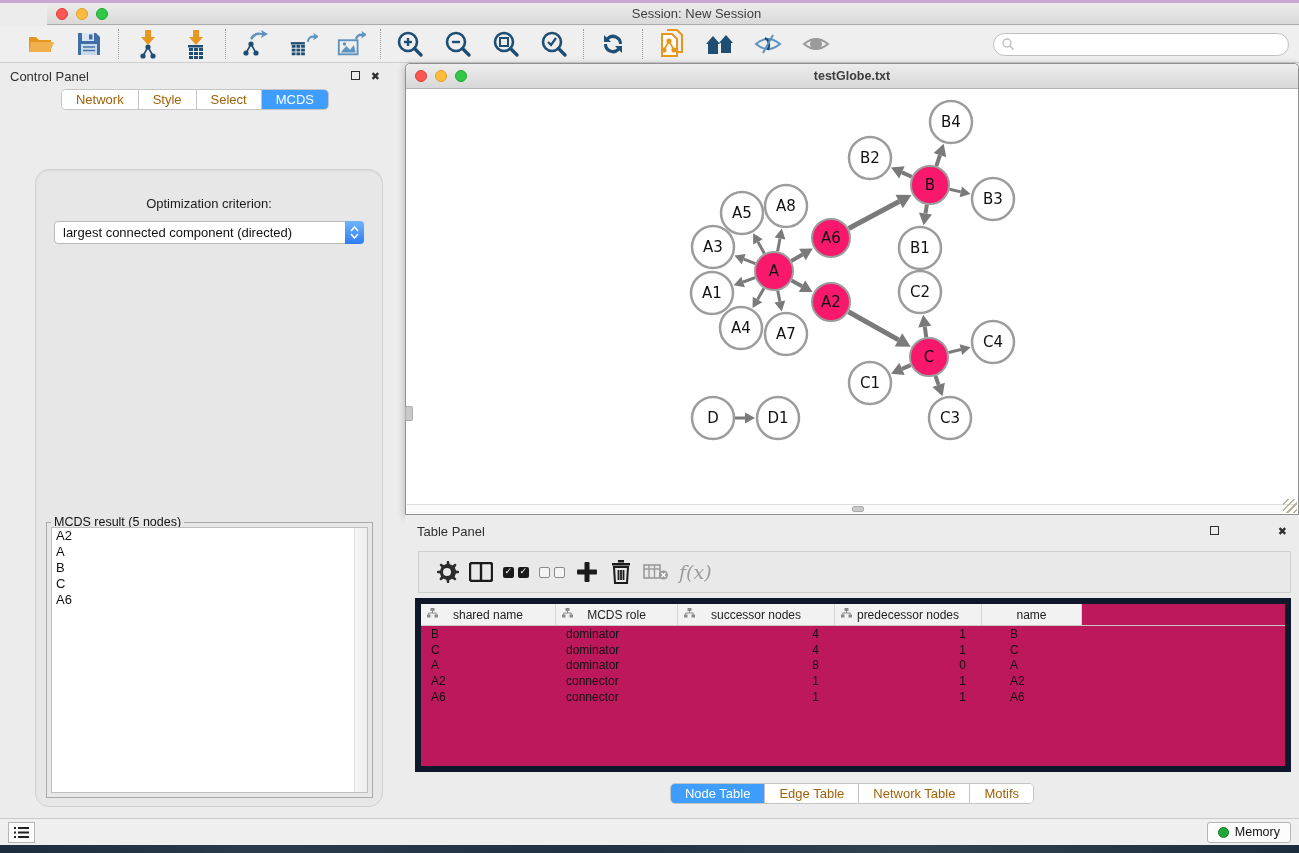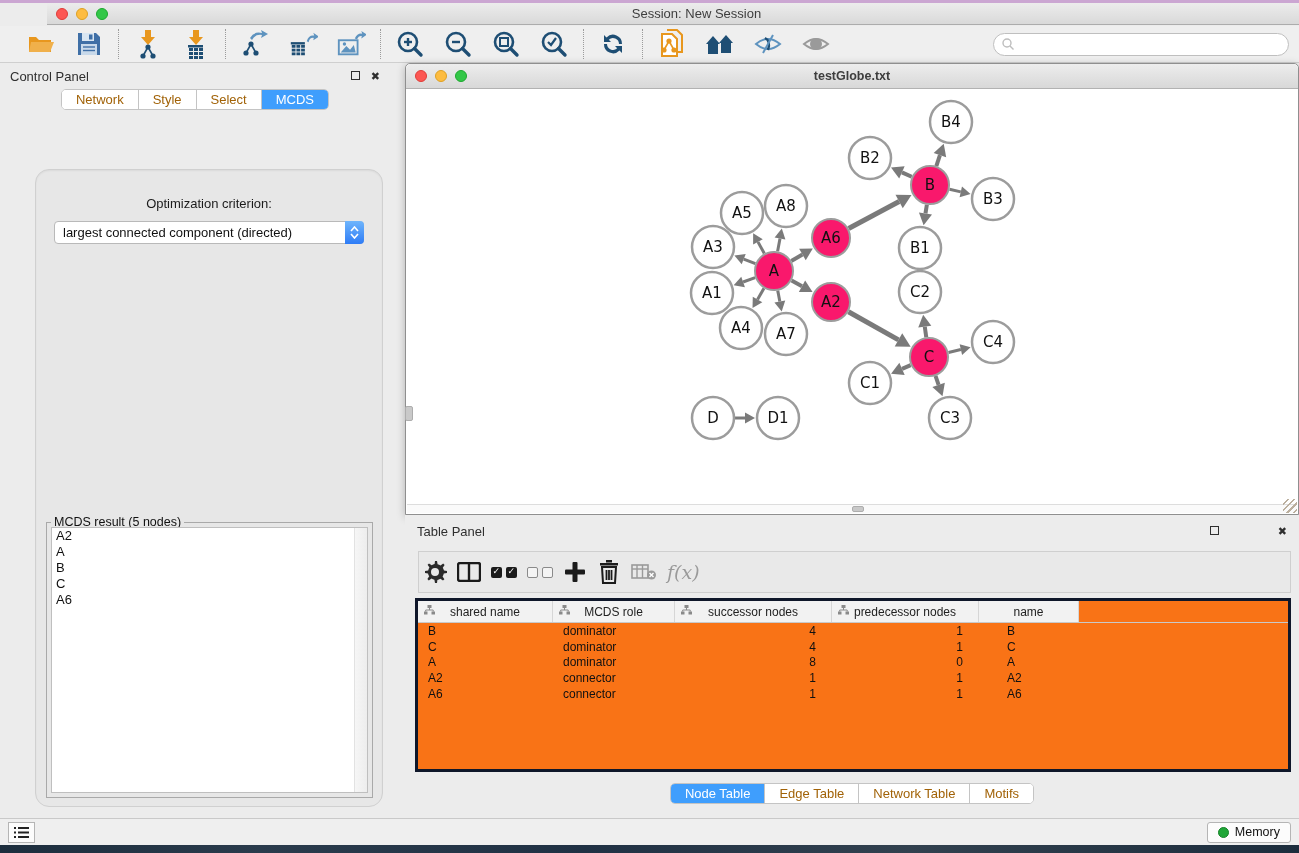--- a/index.html
+++ b/index.html
@@ -74,30 +74,30 @@
   .vscroll-thumb { position:absolute; left:-1px; top:342px; width:8px; height:15px; background:#C9C9C9; border:1px solid #ADADAD; border-radius:2px; }
   .net-hscroll { position:absolute; left:1px; right:1px; bottom:1px; height:9px; background:#FAFAFA; border-top:1px solid #DDD; }
   .hscroll-thumb { position:absolute; left:50%; top:1px; width:12px; height:6px; background:#C9C9C9; border:1px solid #ADADAD; border-radius:2px; }
   .resize-grip { position:absolute; right:1px; bottom:1px; width:14px; height:14px;
     background:repeating-linear-gradient(135deg,transparent 0 3px,#BBAF9E 3px 4.5px); }
 
   
   .table-panel { position:absolute; left:405px; top:515px; right:0; bottom:35px; background:#ECECEC; }
   .tp-head { height:26px; display:flex; align-items:center; padding:16px 12px;gap:48px; }
   .tp-toolbar { position:absolute; left:13px; right:8px; top:36px; height:42px; background:#E9E9E9;
-    border:1px solid #CFCFCF; display:flex; align-items:center; gap:10px; padding-left:4px; }
+    border:1px solid #CFCFCF; display:flex; align-items:center; gap:10px; padding-left:16px; }
   .tp-tool { display:flex; align-items:center; justify-content:center; min-width:24px; height:26px; cursor:default; }
   .fx { font-family:"DejaVu Serif","Liberation Serif",serif; font-style:italic; font-size:19px; color:#9A9A9A; }
   .cb-pair { display:flex; gap:4px; }
   .cb { width:11px; height:11px; border-radius:2px; position:relative; }
   .cb.checked { background:#1B1B1B; }
   .cb.checked::after { content:"✓"; color:#fff; font-size:9px; position:absolute; left:1.5px; top:-0.5px; }
   .cb.empty { border:1.5px solid #8A8A8A; background:#F4F4F4; }
 
-  .tp-table { position:absolute; left:10px; right:8px; top:83px; bottom:46px; background:#f97316; border:3px solid #0f172a; overflow:hidden; }
+  .tp-table { position:absolute; left:10px; right:8px; top:83px; bottom:46px; background:#be185d; border:6px solid #0f172a; overflow:hidden; }
   .thead { display:flex; height:22px; border-bottom:1px solid #C9C9C9; }
   .th { background:#F2F2F2; border-right:1px solid #D6D6D6; font-size:12px; color:#222;
     display:flex; align-items:center; justify-content:center; gap:6px; position:relative; }
   .th .hier { position:absolute; left:6px; top:4px; }
   .trow { display:flex; height:15.8px; align-items:center; }
   .td { font-size:12px; color:#111; padding:0 10px; white-space:nowrap; overflow:hidden; }
   .td.right { text-align:right; padding-right:16px; }
   .td.name-col { padding-left:28px; }
 
   .tp-tabs { position:absolute; left:0; right:0; bottom:14px; display:flex; justify-content:center; }

